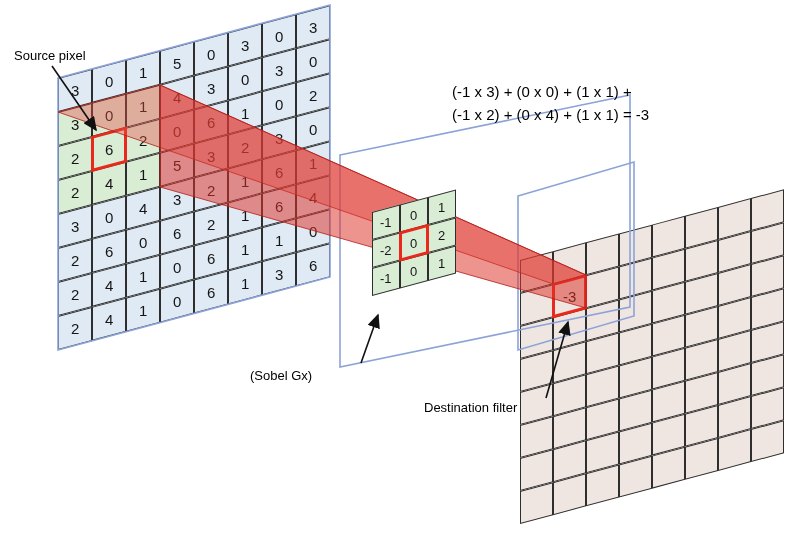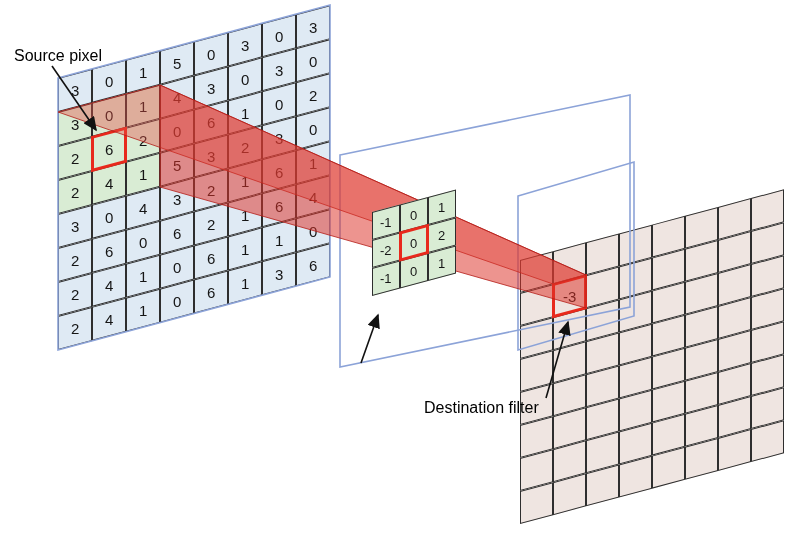--- a/index.html
+++ b/index.html
@@ -22,21 +22,21 @@
   .hl{outline:3px solid var(--highlight-border);outline-offset:-2px;position:relative;z-index:3;}
 
   
   .overlay{position:absolute;left:0;top:0;z-index:3;pointer-events:none;}
   .pane{fill:none;stroke:var(--pane-stroke);stroke-width:1.6;}
   .beam-top{fill:var(--beam-top-fill);stroke:var(--beam-stroke);stroke-width:1;}
   .beam-front{fill:var(--beam-front-fill);stroke:var(--beam-stroke);stroke-width:1;}
   .arrow{stroke:#111;stroke-width:1.6;}
 
   
-  .lbl{position:absolute;z-index:6;font-size:16px;color:#000;line-height:19px;}
+  .lbl{position:absolute;z-index:6;font-size:13px;color:#000;line-height:19px;}
   .formula{position:absolute;left:452px;top:80px;z-index:6;font-size:15px;line-height:23px;color:#000;}
 </style>
 </head>
 <body>
 
 <div class="canvas">
 
   <svg class="overlay" width="800" height="548">
     <defs>
       <marker id="ah" markerWidth="10" markerHeight="8" refX="8" refY="4" orient="auto">
@@ -470,20 +470,23 @@
         <span></span>
       </div>
       <div class="cell dst">
         <span></span>
       </div>
     </div>
 
   <div class="lbl" style="left:14px;top:46px">Source pixel</div>
 
   <div class="lbl" style="left:250px;top:366px">
+    <div>(Sobel Gx)</div>
   </div>
 
   <div class="lbl" style="left:424px;top:398px">Destination filter</div>
 
   <div class="formula">
+    <div>(-1 x 3) + (0 x 0) + (1 x 1) +</div>
+    <div>(-1 x 2) + (0 x 4) + (1 x 1)  = -3</div>
   </div>
 
 </div>
 
 </body></html>

